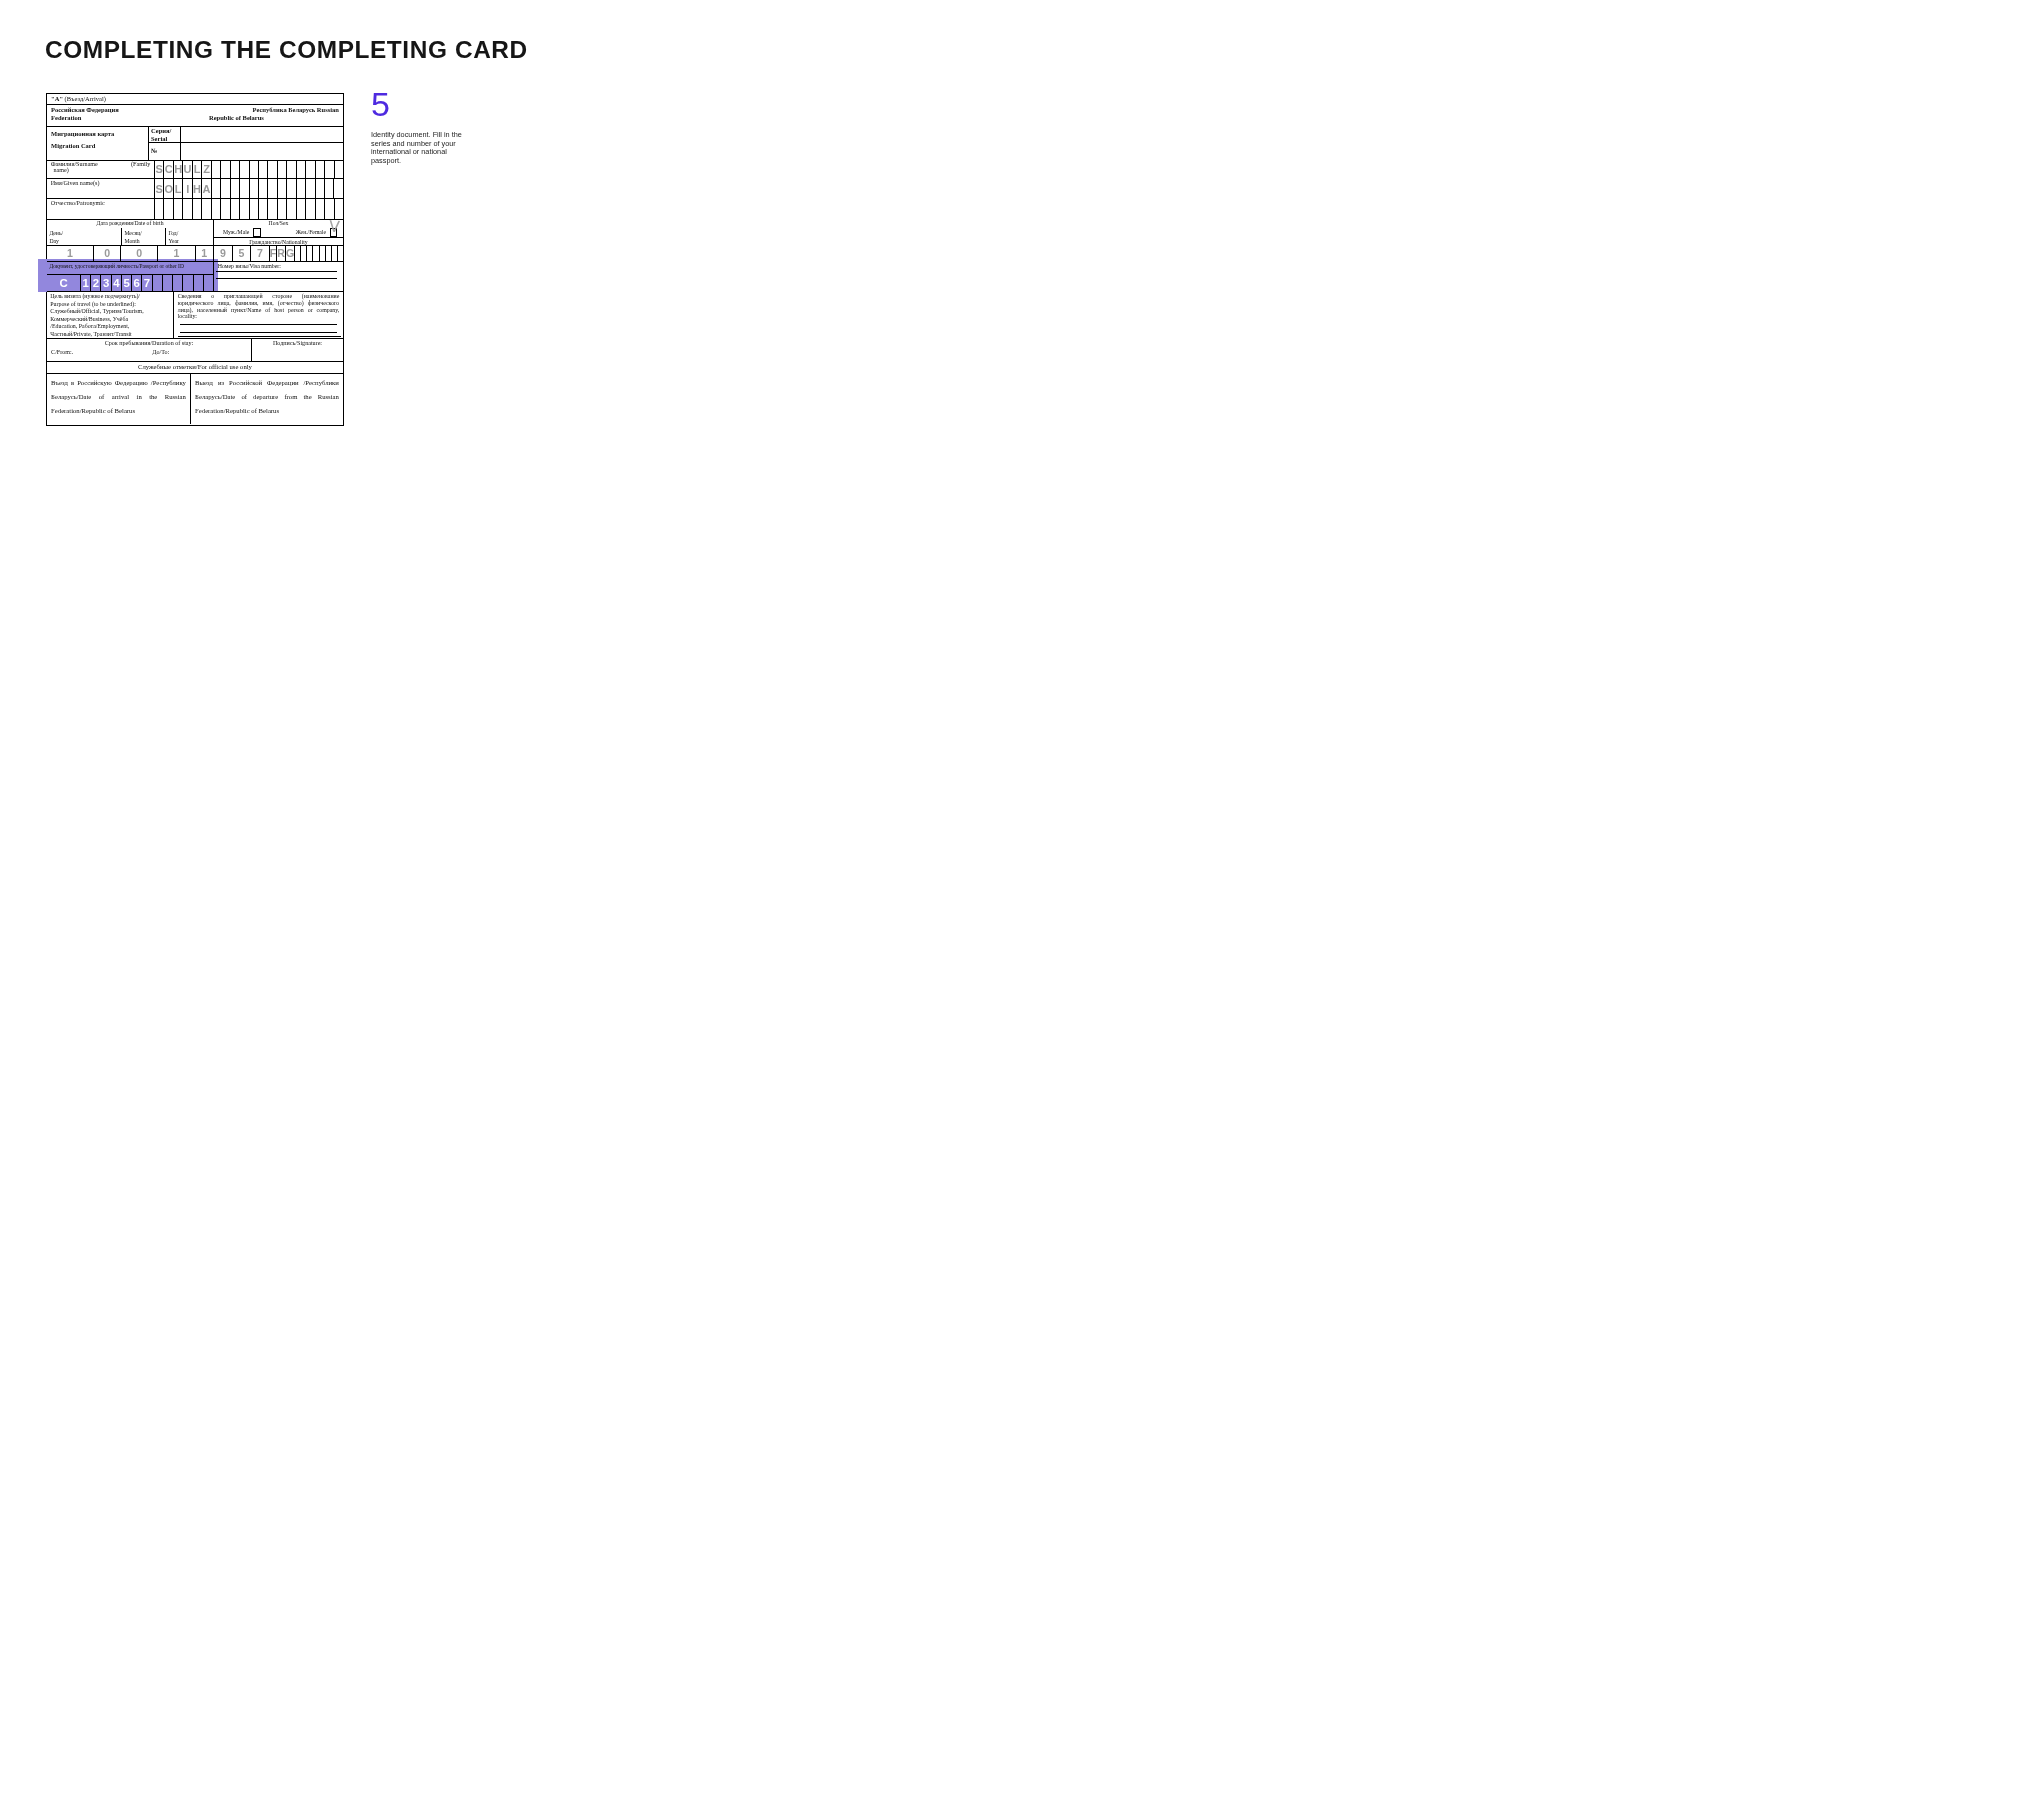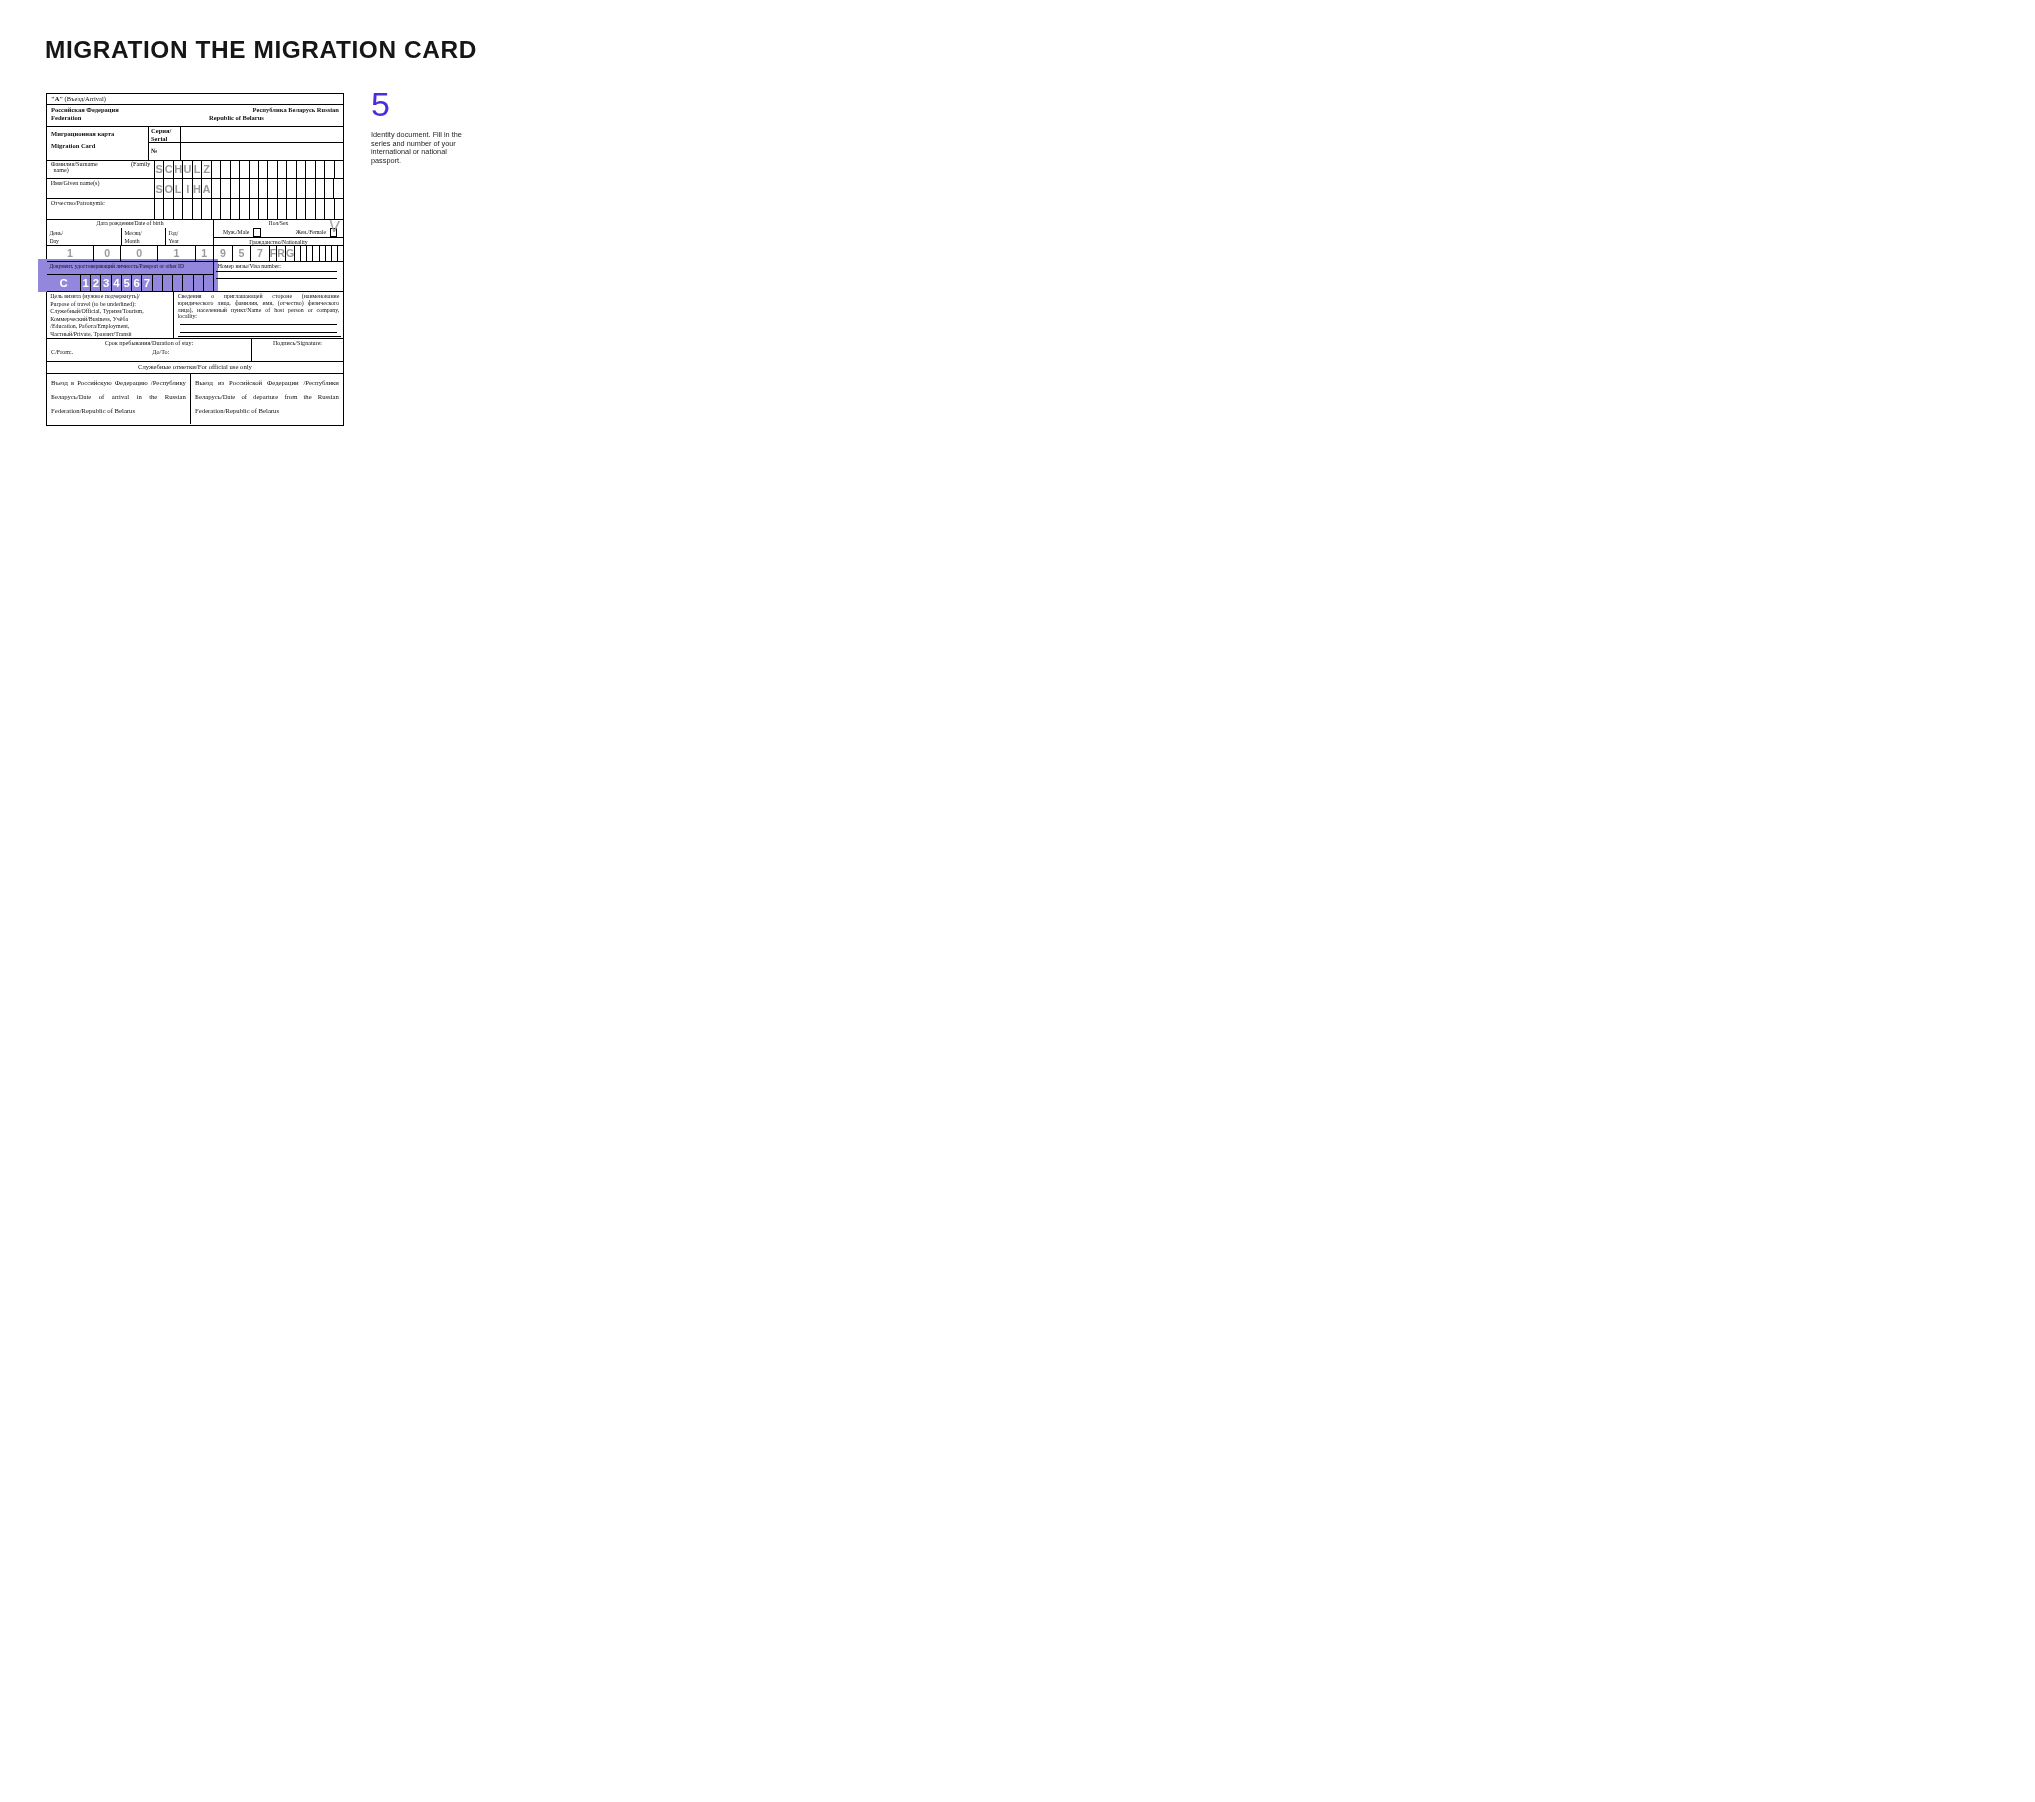--- a/index.html
+++ b/index.html
@@ -121,21 +121,21 @@
   .r13 { height:11.8px; text-align:center; font-size:6.7px; padding-top:0.8px; }
   
   .r14 { display:flex; height:50px; border-bottom:none; }
   .arr { width:144px; border-right:0.8px solid #000; }
   .dep { flex:1; }
   .r14 .jtext { display:block; padding:1.6px 4.1px; font-size:6.7px; line-height:14px; text-align:justify; }
 </style>
 </head>
 <body>
 
-<div class="page-title">MIGRATION THE MIGRATION CARD</div>
+<div class="page-title">COMPLETING THE COMPLETING CARD</div>
 
 <div class="step">
   <div class="step-number">5</div>
   <p class="step-desc">Identity document. Fill in the series and number of your international or national passport.</p>
 </div>
 
 <div class="mform">
   <div class="hl-overlay"></div>
 
   <div class="row r1">

